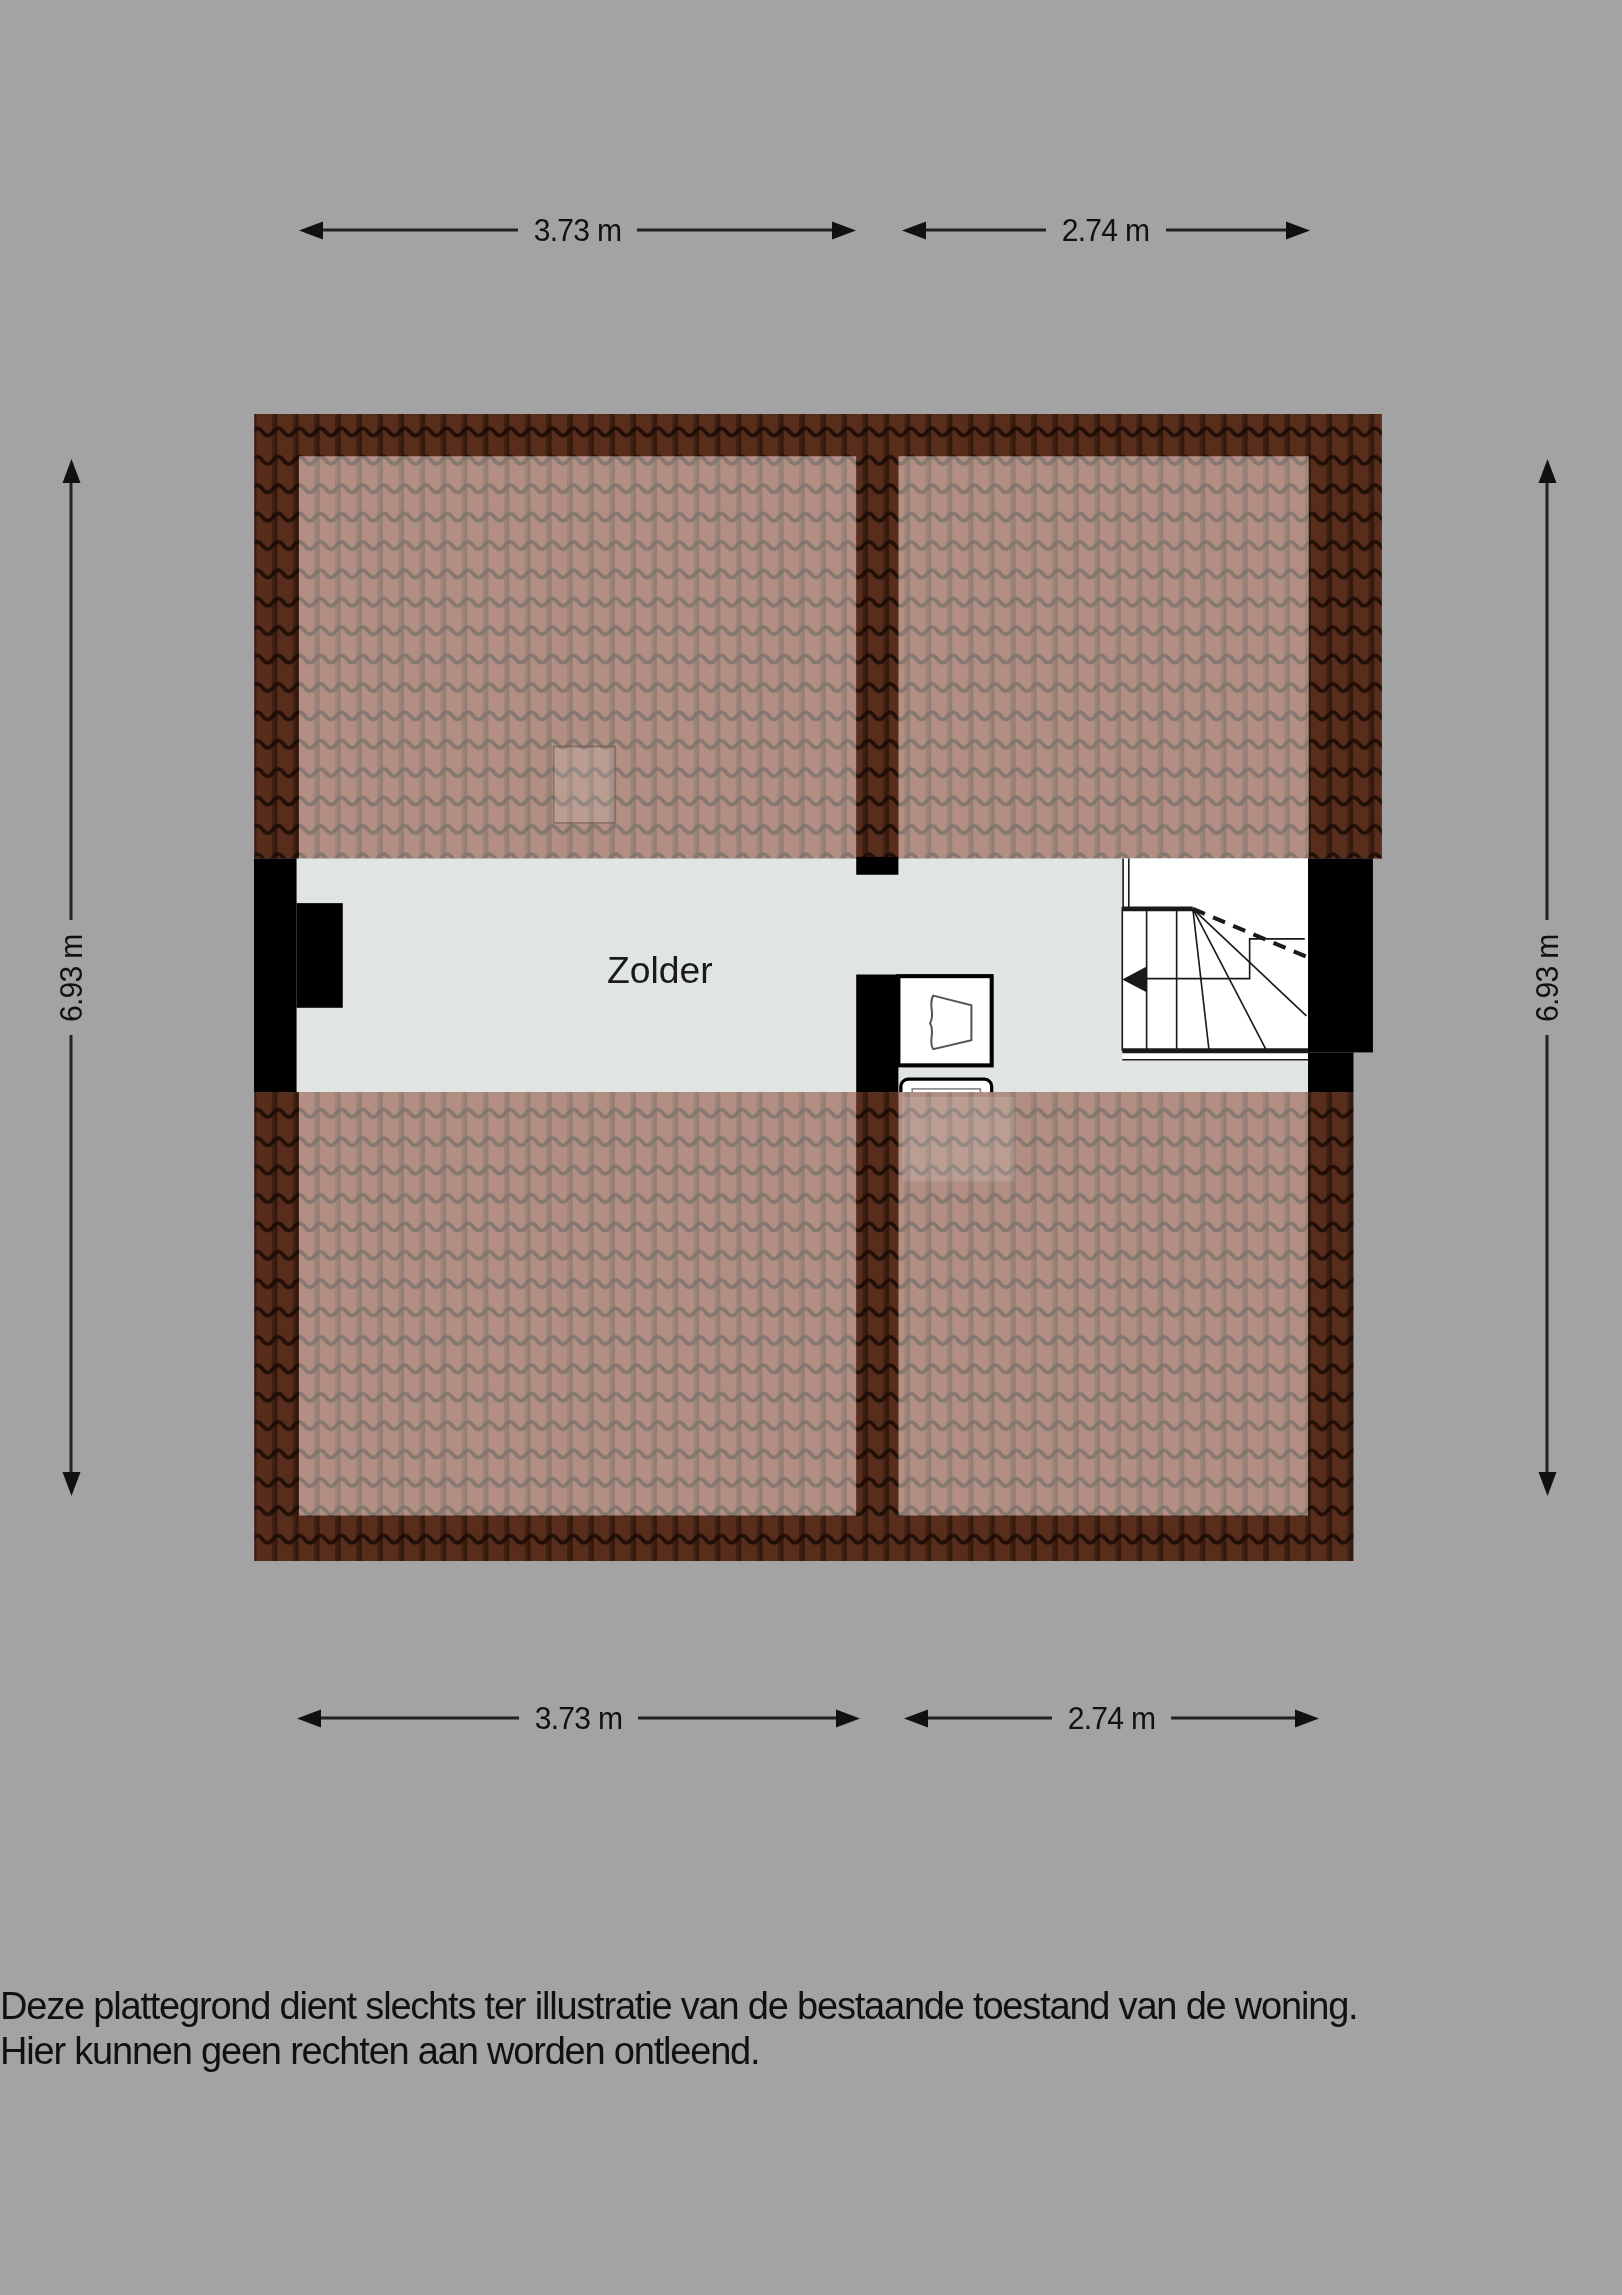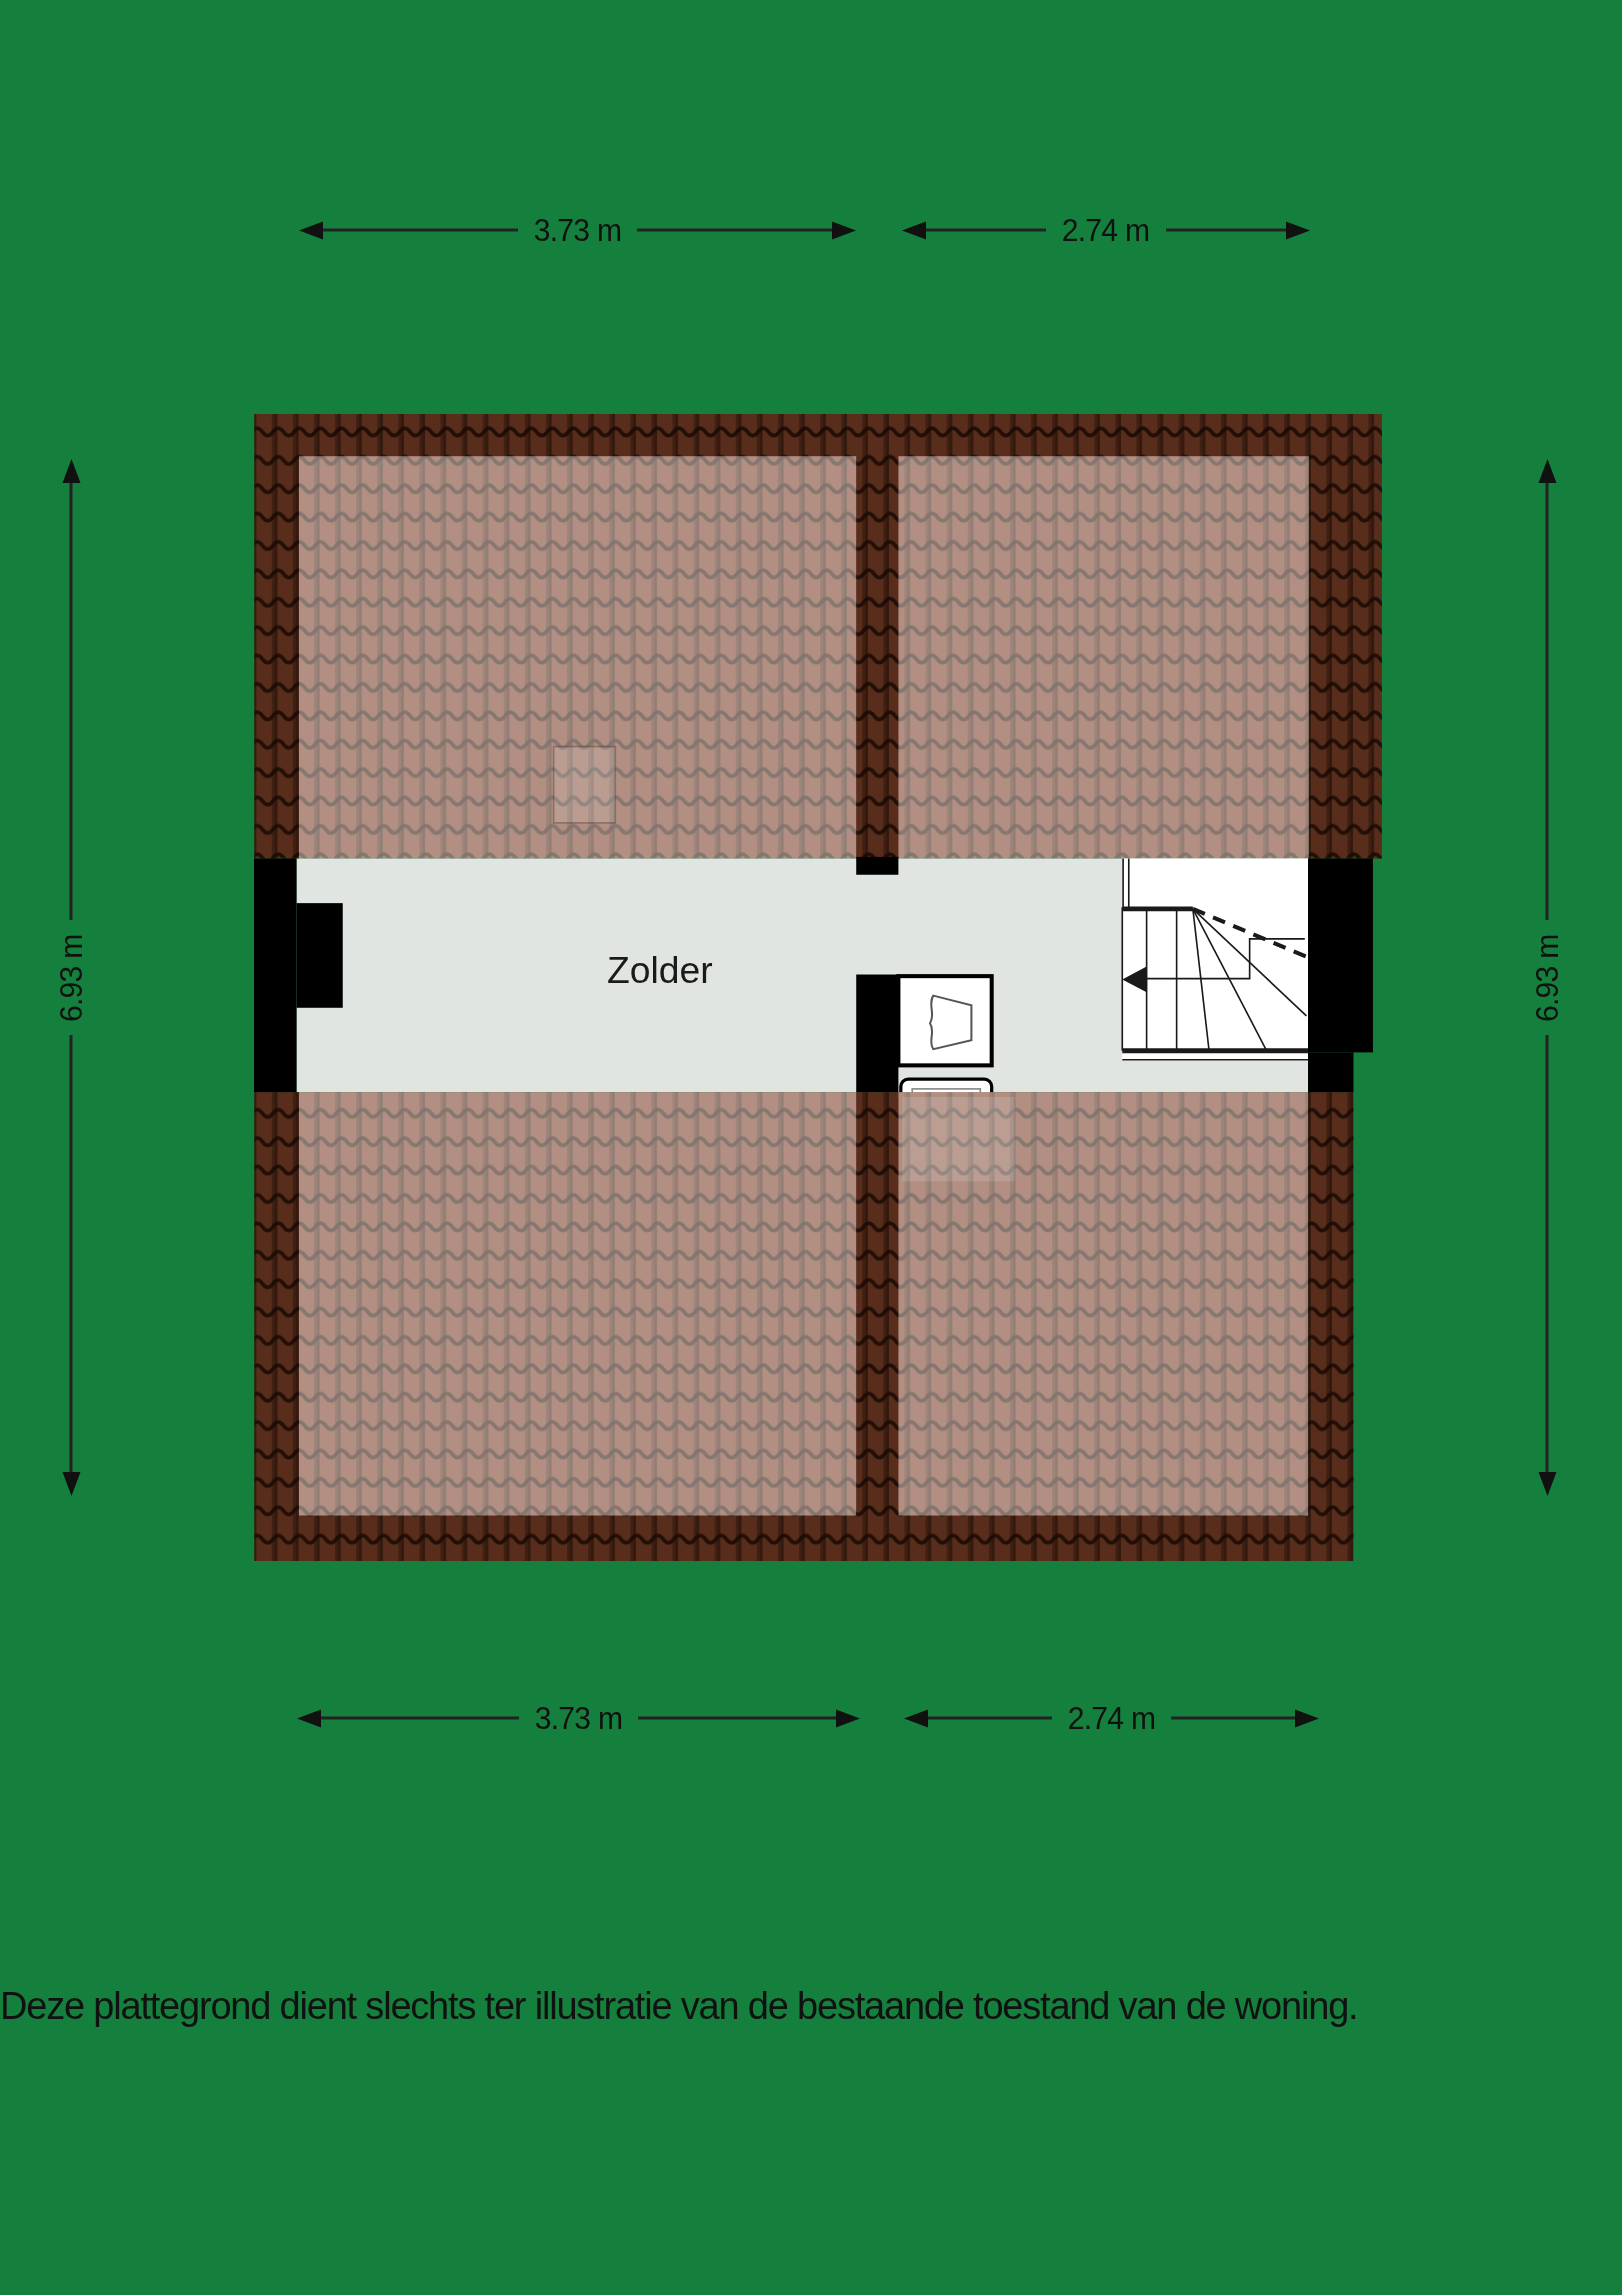--- a/index.html
+++ b/index.html
@@ -1,20 +1,20 @@
 <!DOCTYPE html>
 <html style="font-size:13px"><head>
 <meta charset="utf-8">
 <style>
   html,body{margin:0;padding:0;background:#ffffff;}
   #canvas{
     position:relative;
     width:1623px;
     height:2295px;
-    background:#15803d;
+    background:#a3a3a3;
     font-family:"Liberation Sans", sans-serif;
     overflow:hidden;
   }
   
   .dimh{
     position:absolute;
     display:flex;
     align-items:center;
     transform:translateY(-50%);
     height:37px;
@@ -185,16 +185,17 @@
     <span class="ah left"></span>
     <span class="dline"></span>
     <span class="dtext">2.74 m</span>
     <span class="dline"></span>
     <span class="ah right"></span>
   </div>
 
 
   <div class="disclaimer">
     <div>Deze plattegrond dient slechts ter illustratie van de bestaande toestand van de woning.</div>
+    <div>Hier kunnen geen rechten aan worden ontleend.</div>
   </div>
 
 </div>
 
 
 </body></html>

